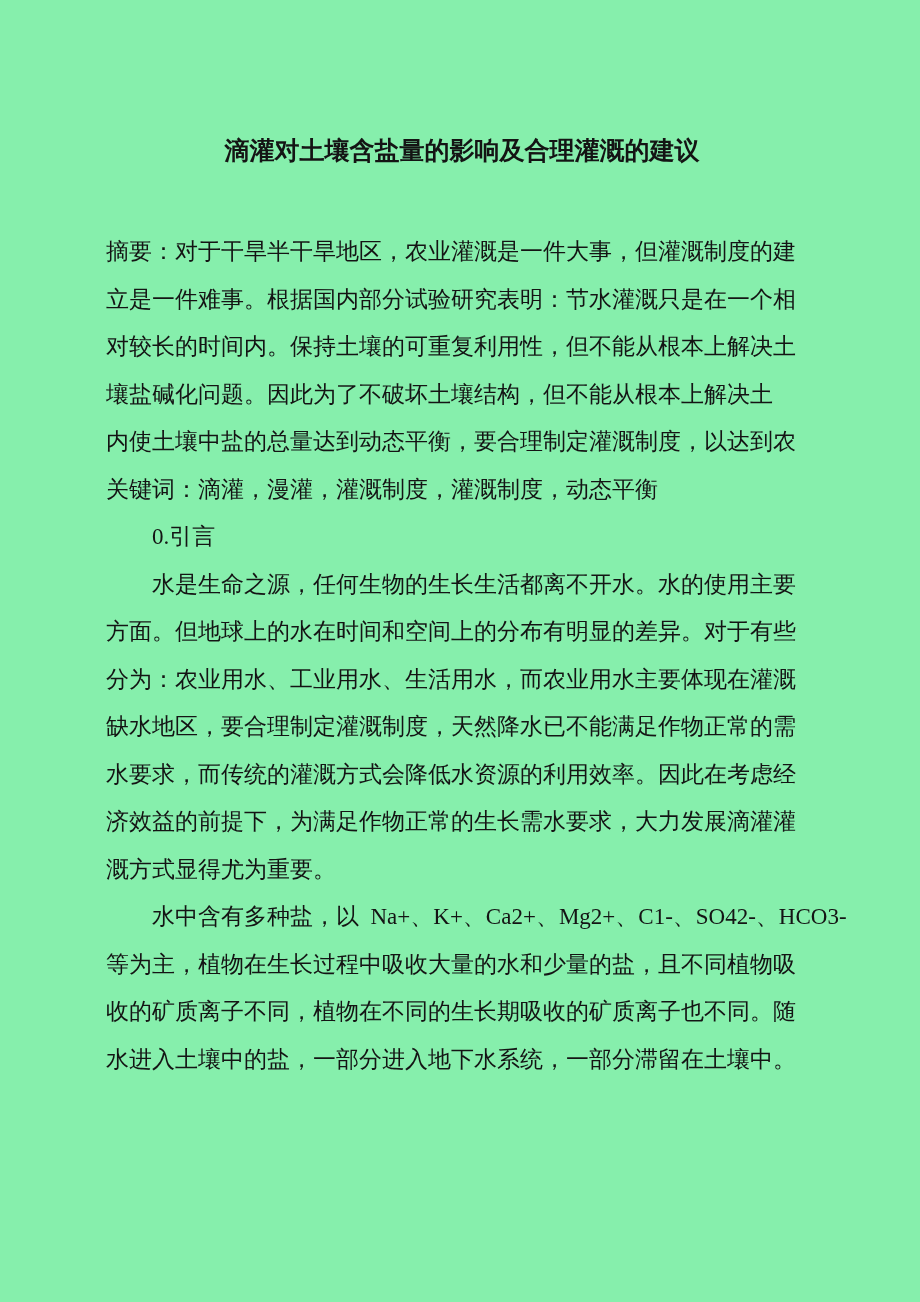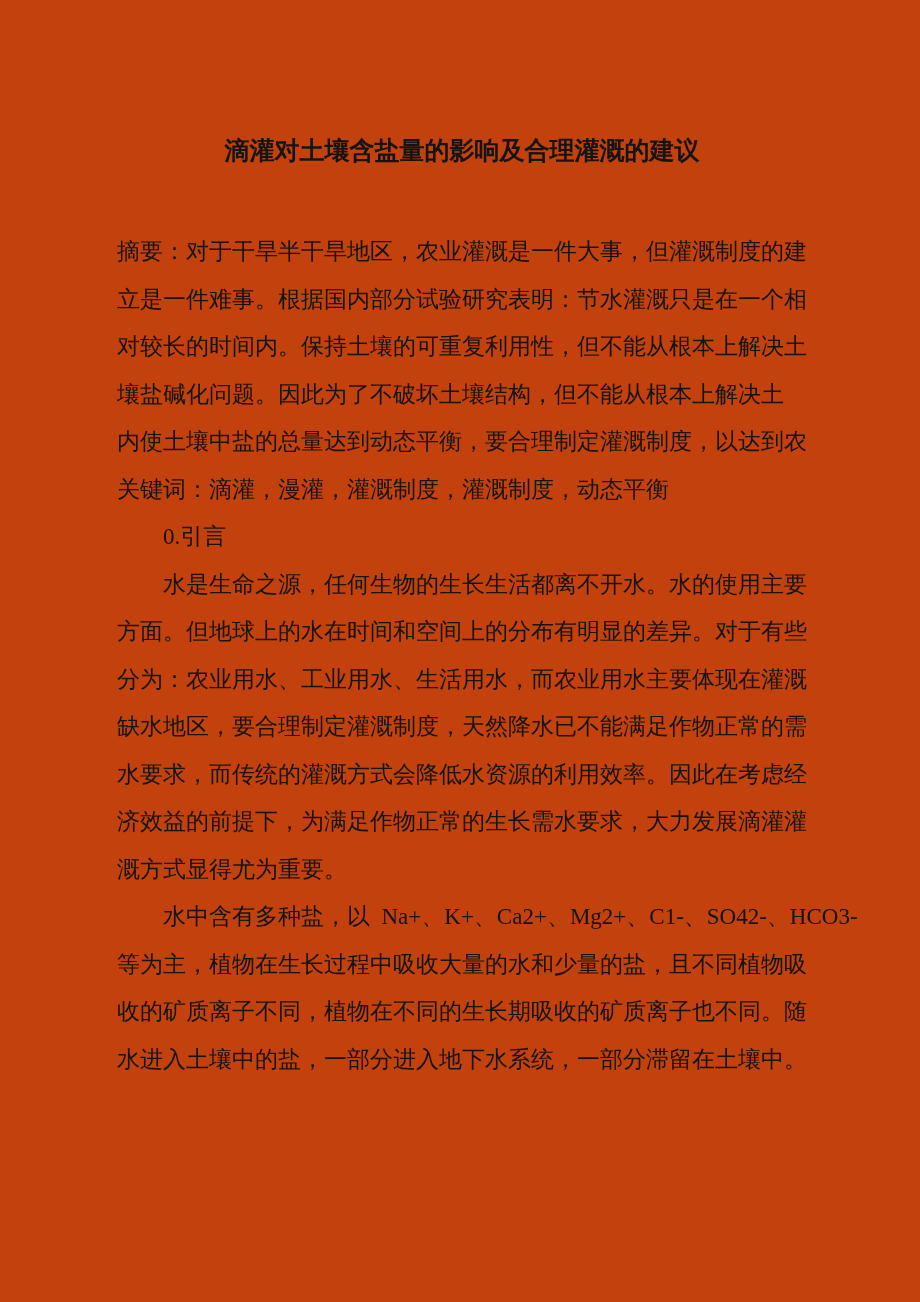--- a/index.html
+++ b/index.html
@@ -4,21 +4,21 @@
 <style>
   html, body {
     margin: 0;
     padding: 0;
     background: #ffffff;
   }
   .page {
     position: relative;
     width: 920px;
     height: 1302px;
-    background: #c2410c;
+    background: #86efac;
     overflow: hidden;
     font-family: "Liberation Serif", "DejaVu Serif", serif;
     color: #141414;
   }
   .doc-title {
     position: absolute;
     top: 130px;
     left: 117px;
     width: 690px;
     text-align: center;
@@ -26,21 +26,21 @@
     font-weight: bold;
     font-size: 25px;
     line-height: 40px;
     letter-spacing: 0px;
     color: #141414;
     white-space: nowrap;
   }
   .doc-body {
     position: absolute;
     top: 228px;
-    left: 117px;
+    left: 106px;
     width: 690px;
     font-size: 23px;
     color: #141414;
   }
   .paragraph {
     margin: 0;
     padding: 0;
   }
   .text-line {
     line-height: 47.5px;

